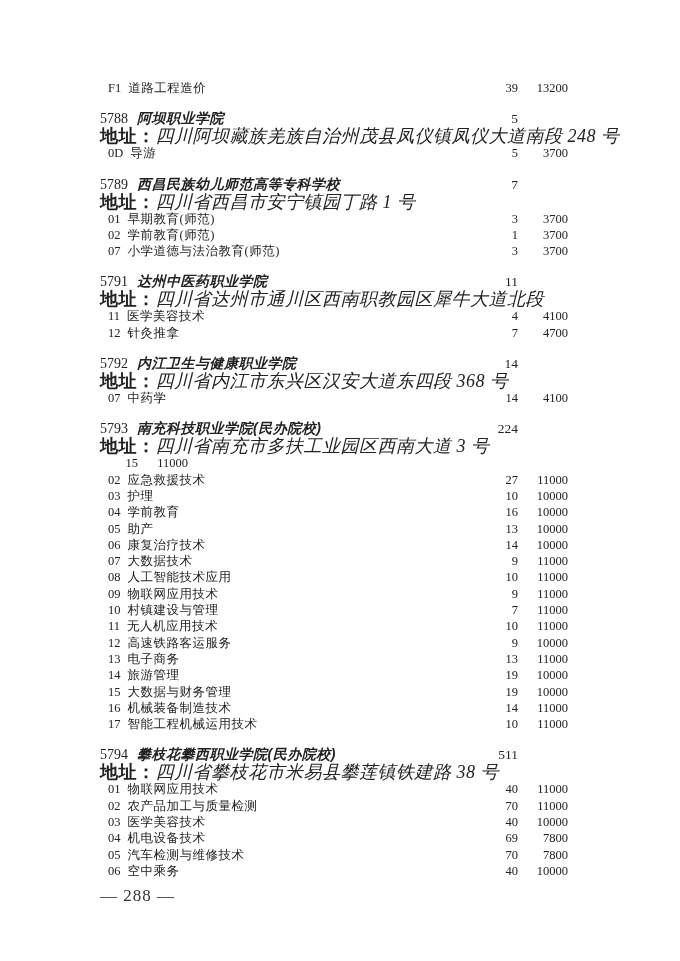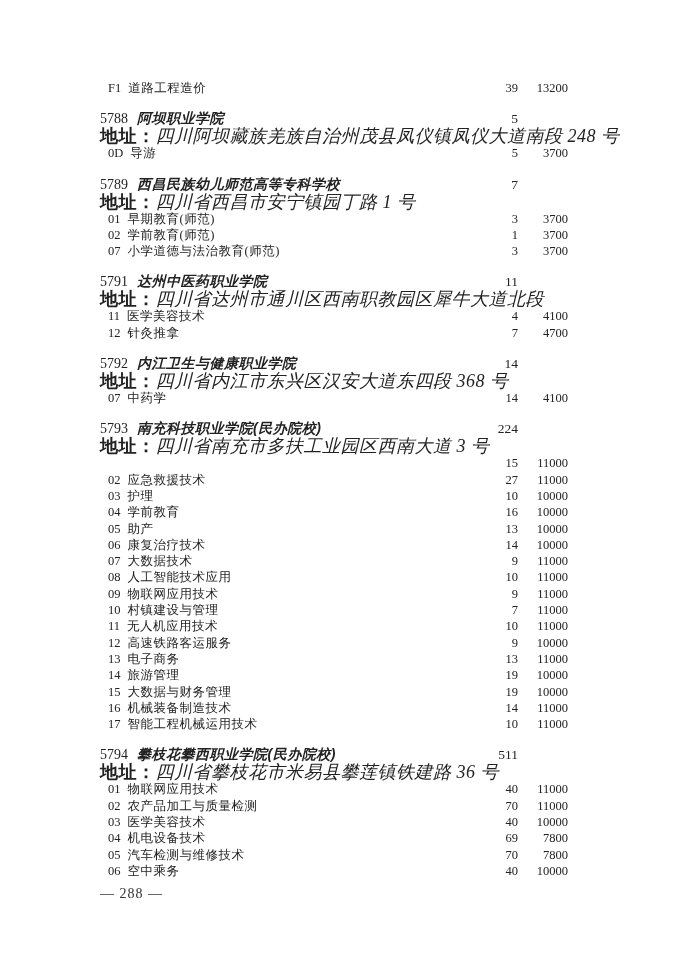--- a/index.html
+++ b/index.html
@@ -25,32 +25,32 @@
 
   .heading-row { font-size: 14px; line-height: 18px; }
   .inst-code { font-family: Liberation Serif, serif; margin-right: 9px; }
   .inst-name { font-family: "Liberation Sans", "DejaVu Sans", sans-serif; font-weight: bold; letter-spacing: 0.5px; font-style: italic; }
   .heading-row .count-cell { font-size: 13.5px; }
 
   .addr-row { font-size: 18px; line-height: 17px; white-space: nowrap; }
   .addr-label { font-family: "Liberation Sans", "DejaVu Sans", sans-serif; font-weight: bold; letter-spacing: 0.5px; }
   .addr-text { font-style: italic; letter-spacing: 0.5px; }
 
-  .major-row { font-size: 12.5px; line-height: 16.3px; justify-content: flex-end; }
+  .major-row { font-size: 12.5px; line-height: 16.3px; }
   .major-row .name-cell { padding-left: 8px; }
   .major-code { margin-right: 7px; }
   .major-name { letter-spacing: 0.5px; }
 
   .section { margin-top: 13px; }
 
   .footer {
     position: absolute;
     left: 100px;
     top: 886px;
-    font-size: 14px;
+    font-size: 17px;
     color: #333333;
     letter-spacing: 1px;
   }
 </style>
 </head>
 <body>
 
 <div class="page">
   <div class="content">
     <div>
@@ -264,21 +264,21 @@
 </div>
   </div>
 
   <div class="section">
     <div class="row heading-row">
       <span class="name-cell"><span class="inst-code">5794</span><span class="inst-name">攀枝花攀西职业学院(民办院校)</span></span>
       <span class="count-cell">511</span>
       <span class="fee-cell"></span>
     </div>
     <div class="addr-row">
-      <span class="addr-label">地址：</span><span class="addr-text">四川省攀枝花市米易县攀莲镇铁建路 36 号</span>
+      <span class="addr-label">地址：</span><span class="addr-text">四川省攀枝花市米易县攀莲镇铁建路 38 号</span>
     </div>
     <div>
   <div class="row major-row">
     <span class="name-cell"><span class="major-code">01</span><span class="major-name">物联网应用技术</span></span>
     <span class="count-cell">40</span>
     <span class="fee-cell">11000</span>
   </div>
 
   <div class="row major-row">
     <span class="name-cell"><span class="major-code">02</span><span class="major-name">农产品加工与质量检测</span></span>

